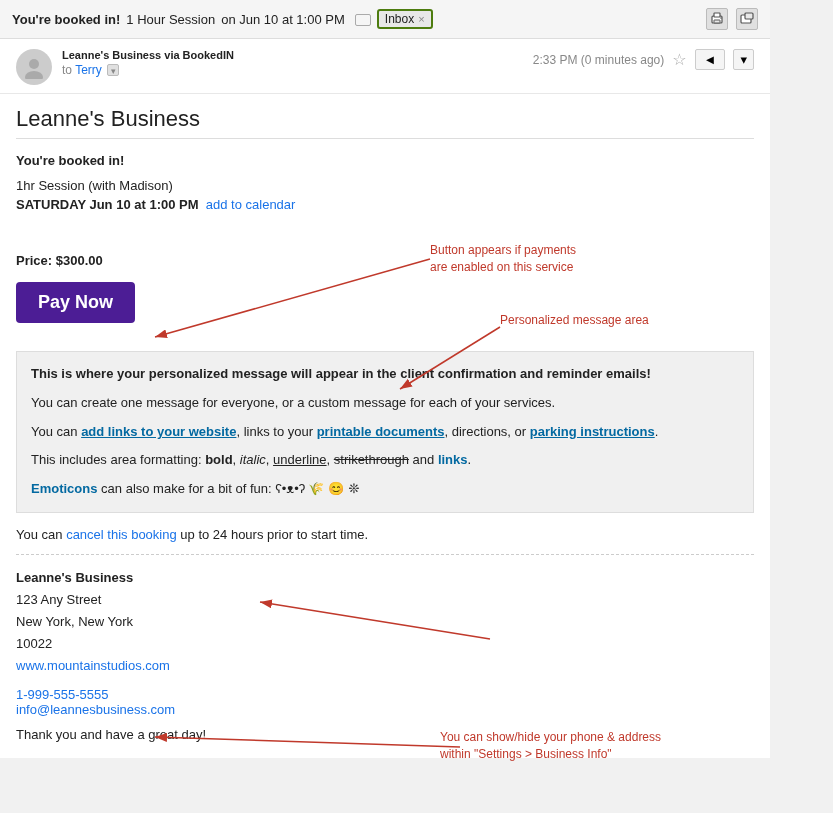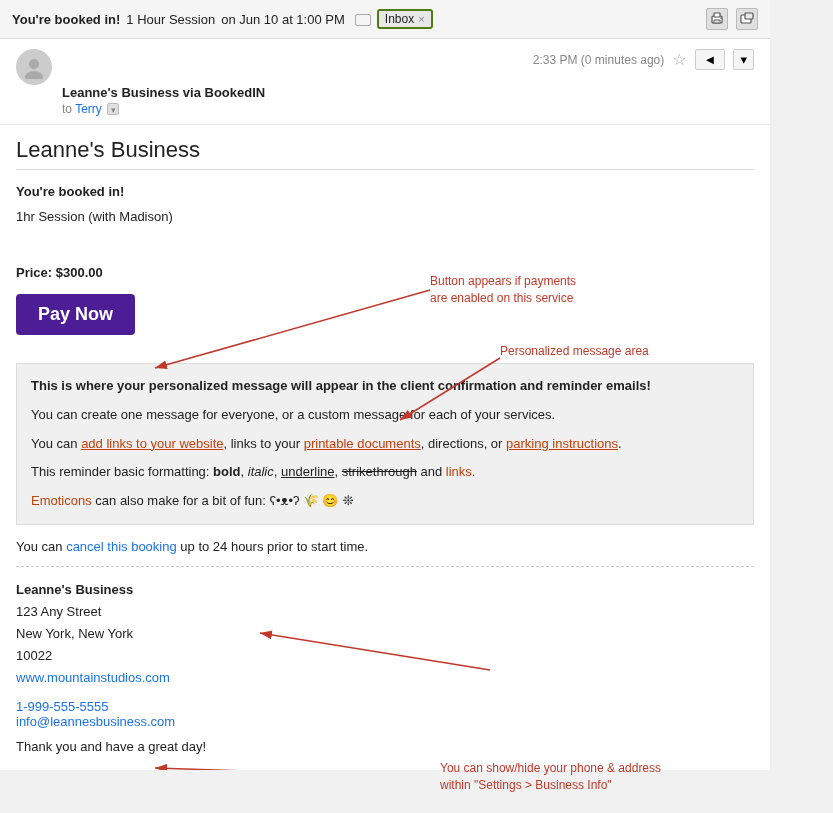--- a/index.html
+++ b/index.html
@@ -72,21 +72,21 @@
       height: 36px;
       background: #ccc;
       border-radius: 50%;
       margin-right: 10px;
       flex-shrink: 0;
       display: flex; align-items: center; justify-content: center;
       color: #888;
       font-size: 18px;
     }
     .sender-info { flex: 1; }
-    .sender-name { font-size: 13px; font-weight: bold; color: #222; margin-top: 36px; }
+    .sender-name { font-size: 11px; font-weight: bold; color: #222; }
     .to-line { font-size: 12px; color: #888; margin-top: 2px; }
     .to-link { color: #1a73e8; text-decoration: none; }
     .dropdown-arrow {
       display: inline-block;
       width: 12px; height: 12px;
       background: #e0e0e0;
       border: 1px solid #bbb;
       border-radius: 2px;
       font-size: 9px;
       text-align: center;
@@ -157,21 +157,21 @@
       background: #f0f0f0;
       border: 1px solid #ddd;
       padding: 12px 14px;
       margin-bottom: 14px;
       font-size: 13px;
       line-height: 1.6;
     }
     .personalized-box p { margin-bottom: 8px; }
     .personalized-box p:last-child { margin-bottom: 0; }
     .p-bold { font-weight: bold; }
-    .p-link { color: #c2410c; text-decoration: none; }
+    .p-link { color: #0369a1; text-decoration: none; font-weight: bold; }
     .p-underline { text-decoration: underline; }
     .p-strike { text-decoration: line-through; }
 
     .cancel-line { font-size: 13px; margin-bottom: 12px; }
     .cancel-link { color: #1a73e8; text-decoration: none; }
 
     .dashed-divider { border-top: 1px dashed #ccc; margin-bottom: 12px; }
 
     .business-footer { font-size: 13px; line-height: 1.7; margin-bottom: 10px; }
     .business-footer-name { font-weight: bold; }
@@ -250,32 +250,36 @@
 
     <div class="email-body" style="position:relative;">
 
       <div class="business-title">Leanne's Business</div>
 
       <div class="booked-in">You're booked in!</div>
 
       <div class="session-line">
         <span>1hr Session</span><span>  (with Madison)</span>
       </div>
+      <div class="date-line">
+        <span>SATURDAY Jun 10 at 1:00 PM</span>
+        &nbsp;<a class="add-cal-link" href="#">add to calendar</a>
+      </div>
       <div class="price-line">Price: $300.00</div>
 
       <button class="pay-now-btn">Pay Now</button>
 
       <div class="personalized-box">
         <p><span class="p-bold">This is where your personalized message will appear in the client confirmation and reminder emails!</span></p>
         <p>You can create one message for everyone, or a custom message for each of your services.</p>
         <p>
           <span>You can </span><a class="p-link p-underline" href="#">add links to your website</a><span>, links to your </span><a class="p-link p-underline" href="#">printable documents</a><span>, directions, or </span><a class="p-link p-underline" href="#">parking instructions</a><span>.</span>
         </p>
         <p>
-          <span>This reminder basic formatting: </span><strong>bold</strong><span>, </span><em>italic</em><span>, </span><span class="p-underline">underline</span><span>, </span><span class="p-strike">strikethrough</span><span> and </span><a class="p-link" href="#">links</a><span>.</span>
+          <span>This includes area formatting: </span><strong>bold</strong><span>, </span><em>italic</em><span>, </span><span class="p-underline">underline</span><span>, </span><span class="p-strike">strikethrough</span><span> and </span><a class="p-link" href="#">links</a><span>.</span>
         </p>
         <p>
           <a class="p-link" href="#">Emoticons</a><span> can also make for a bit of fun: ʕ•ᴥ•ʔ 🌾 😊 ❊</span>
         </p>
       </div>
 
       <div class="cancel-line">
         <span>You can </span><a class="cancel-link" href="#">cancel this booking</a><span> up to 24 hours prior to start time.</span>
       </div>
 

